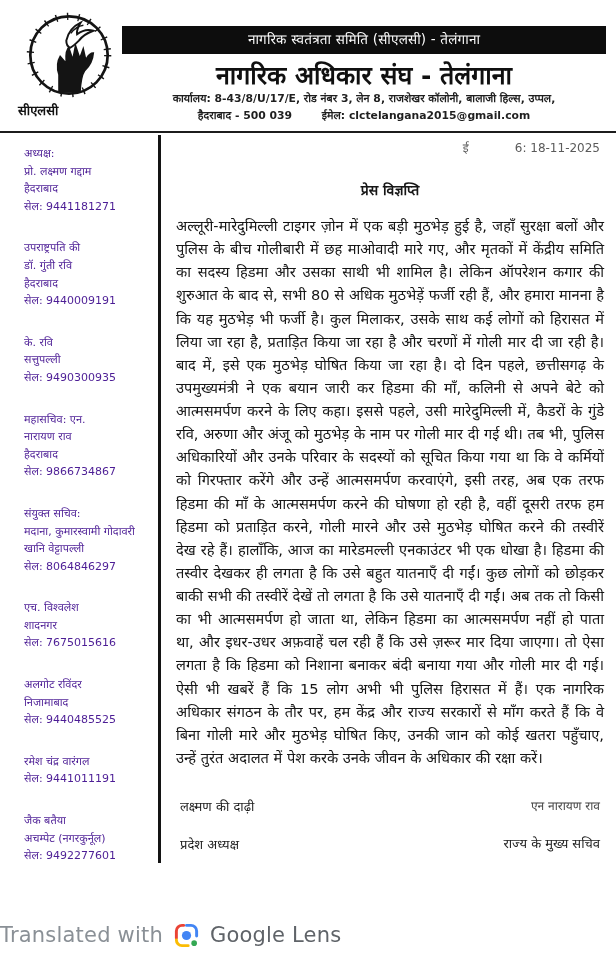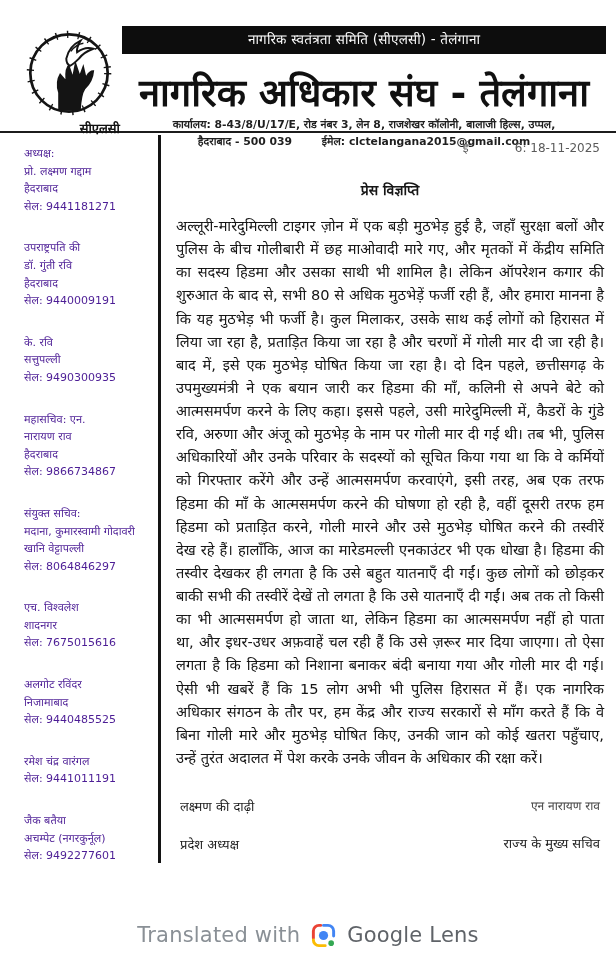--- a/index.html
+++ b/index.html
@@ -5,27 +5,27 @@
   html,body{margin:0;padding:0;}
   body{
     width:616px;height:964px;background:#ffffff;
     font-family:"DejaVu Sans", sans-serif;
     color:#1a1a1a;overflow:hidden;
   }
   .doc{display:flex;flex-direction:column;height:964px;}
 
   
   .header{position:relative;height:131px;border-bottom:2px solid #1c1c1c;flex:none;}
-  .logo{position:absolute;left:18px;top:28px;width:102px;text-align:right;}
+  .logo{position:absolute;left:18px;top:10px;width:102px;text-align:left;}
   .logo svg{width:90px;height:90px;display:block;margin:0 auto;}
   .logo-caption{font-weight:bold;font-size:13px;color:#111;margin-top:1px;}
   .head-right{margin-left:122px;padding:26px 10px 0 0;text-align:center;}
   .banner{background:#0d0d0d;color:#fdfdfd;font-size:13.5px;font-weight:400;
           padding:4px 2px 6px;letter-spacing:.2px;}
-  .org-title{font-size:38px;font-weight:bold;color:#101010;margin-top:11px;white-space:nowrap;}
+  .org-title{font-size:25px;font-weight:bold;color:#101010;margin-top:3px;white-space:nowrap;}
   .address{font-size:10.8px;font-weight:600;color:#1f1f1f;line-height:1.55;}
   .address .addr2{display:inline-block;margin-right:26px;}
 
   
   .columns{position:relative;display:flex;flex:none;height:773px;}
   .divider{position:absolute;left:158px;top:2px;width:3px;height:728px;background:#141414;}
   .sidebar{width:158px;flex:none;box-sizing:border-box;padding:12px 6px 0 24px;color:#4c1d95;}
   .entry{margin-bottom:24px;}
   .entry-line{font-size:11px;line-height:1.6;}
   .main{flex:1;box-sizing:border-box;padding:6px 12px 0 18px;}
@@ -34,21 +34,21 @@
   .press-title{text-align:center;font-size:14px;font-weight:600;color:#161616;
                margin:24px 0 15px;}
   .body-text{font-size:14.6px;line-height:1.585;text-align:justify;color:#151515;}
   .sign-row{display:flex;justify-content:space-between;margin-top:28px;
             font-size:13px;color:#222;padding:0 4px;}
   .sign-name{margin-bottom:20px;}
   .sign-right{text-align:right;}
   .sign-right .sign-name{font-size:12px;color:#444;}
 
   
-  .footer{flex:1;display:flex;align-items:center;justify-content:center;gap:10px;
+  .footer{flex:1;display:flex;align-items:center;gap:10px;
           background:#fff;}
   .footer .t-with{font-size:21px;color:#8a9096;letter-spacing:.2px;}
   .footer .brand{font-size:21px;color:#5f6368;letter-spacing:.2px;}
   .lens-icon{width:27px;height:27px;display:block;}
 </style>
 </head>
 <body>
 
 <div class="doc">
 

